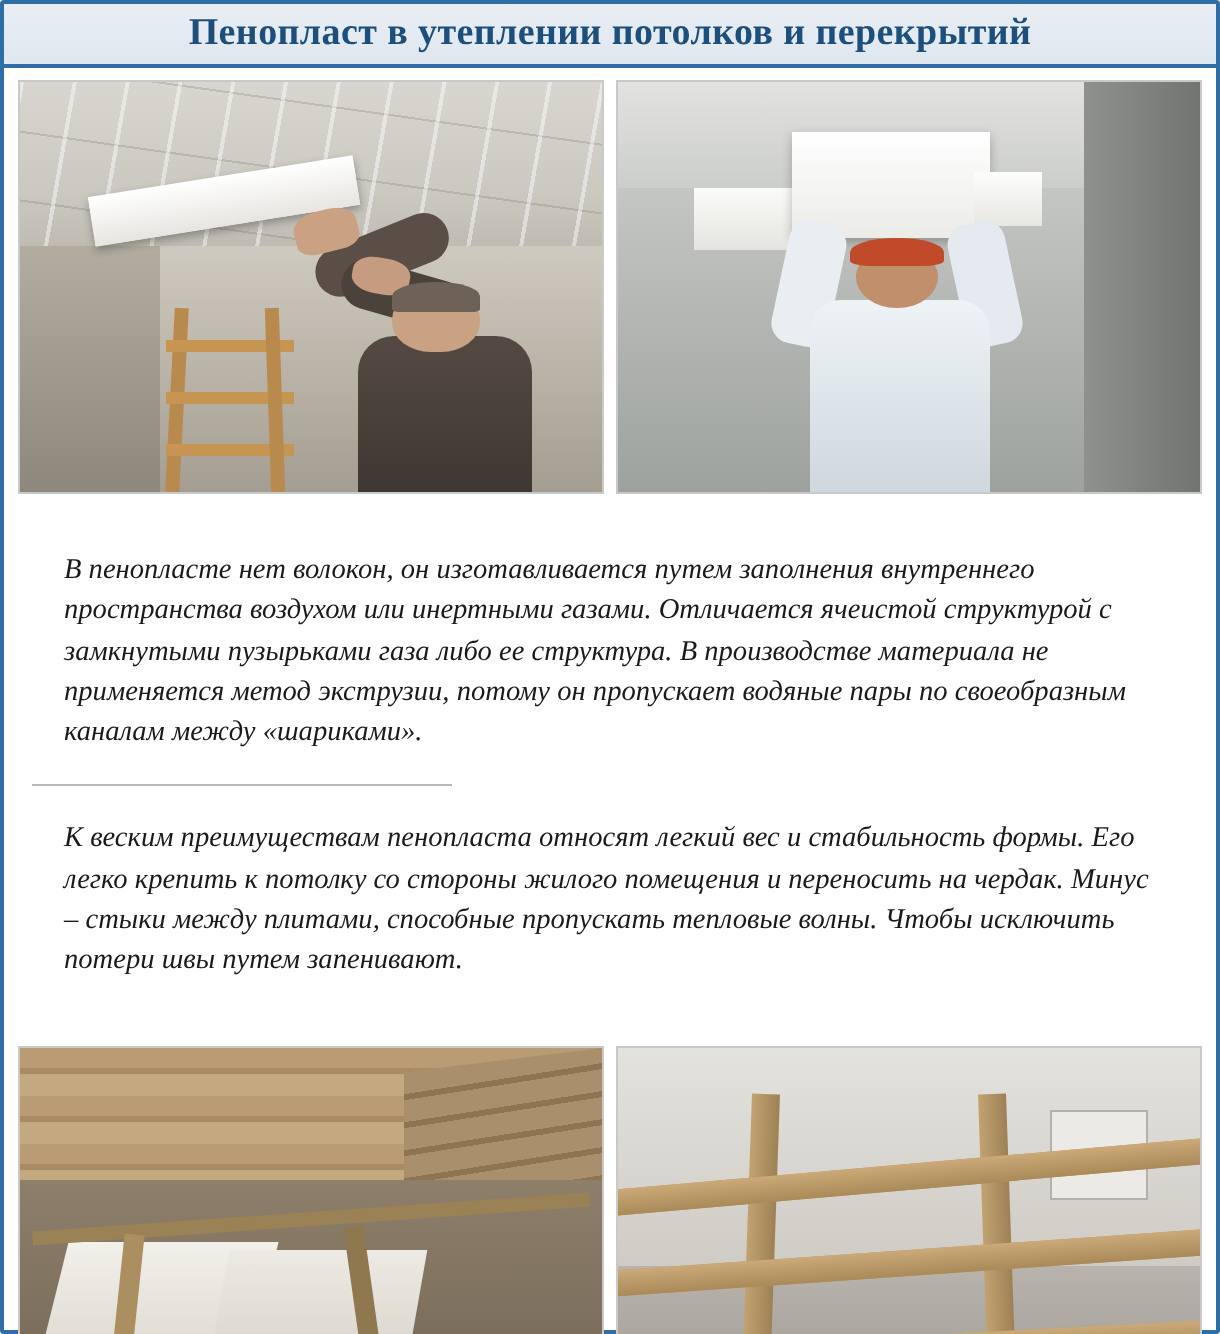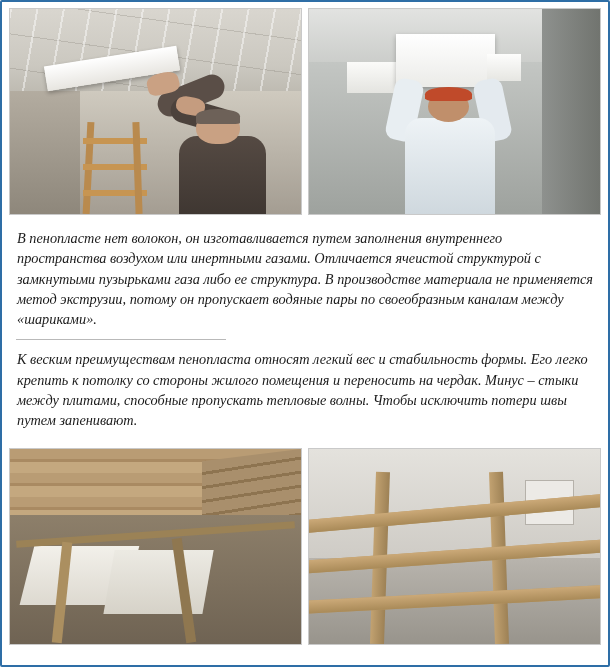--- a/index.html
+++ b/index.html
@@ -176,21 +176,21 @@
   .text-block {
     padding: 12px 14px 10px 14px;
   }
   .para {
     font-family: "Liberation Serif", serif;
     font-style: italic;
     font-size: 14.3px;
     line-height: 1.42;
     color: #1a1a1a;
     text-align: left;
-    margin: 1px;
+    margin: 16px;
   }
   .divider {
     width: 210px;
     height: 1px;
     background: #b9b9b9;
     margin: 10px 0 9px 0;
   }
   
   .p3 { background: #b9a68c; }
   .p3 .log-wall {
@@ -255,20 +255,23 @@
   .p4 .vent {
     position: absolute; right: 9%; top: 16%; width: 16%; height: 22%;
     background: #eceae6; border: 1px solid #b5b1aa;
   }
 </style>
 </head>
 <body>
 
 <div class="page">
 
+  <div class="title-bar">
+    <div class="title-text">Пенопласт в утеплении потолков и перекрытий</div>
+  </div>
 
   <div class="photo-row">
 
     <div class="photo photo-top p1">
       <div class="ceiling"></div>
       <div class="ceiling-lines"></div>
       <div class="wall-left"></div>
       <div class="wall-back"></div>
       <div class="ladder">
         <div class="rung" style="top:18%"></div>

